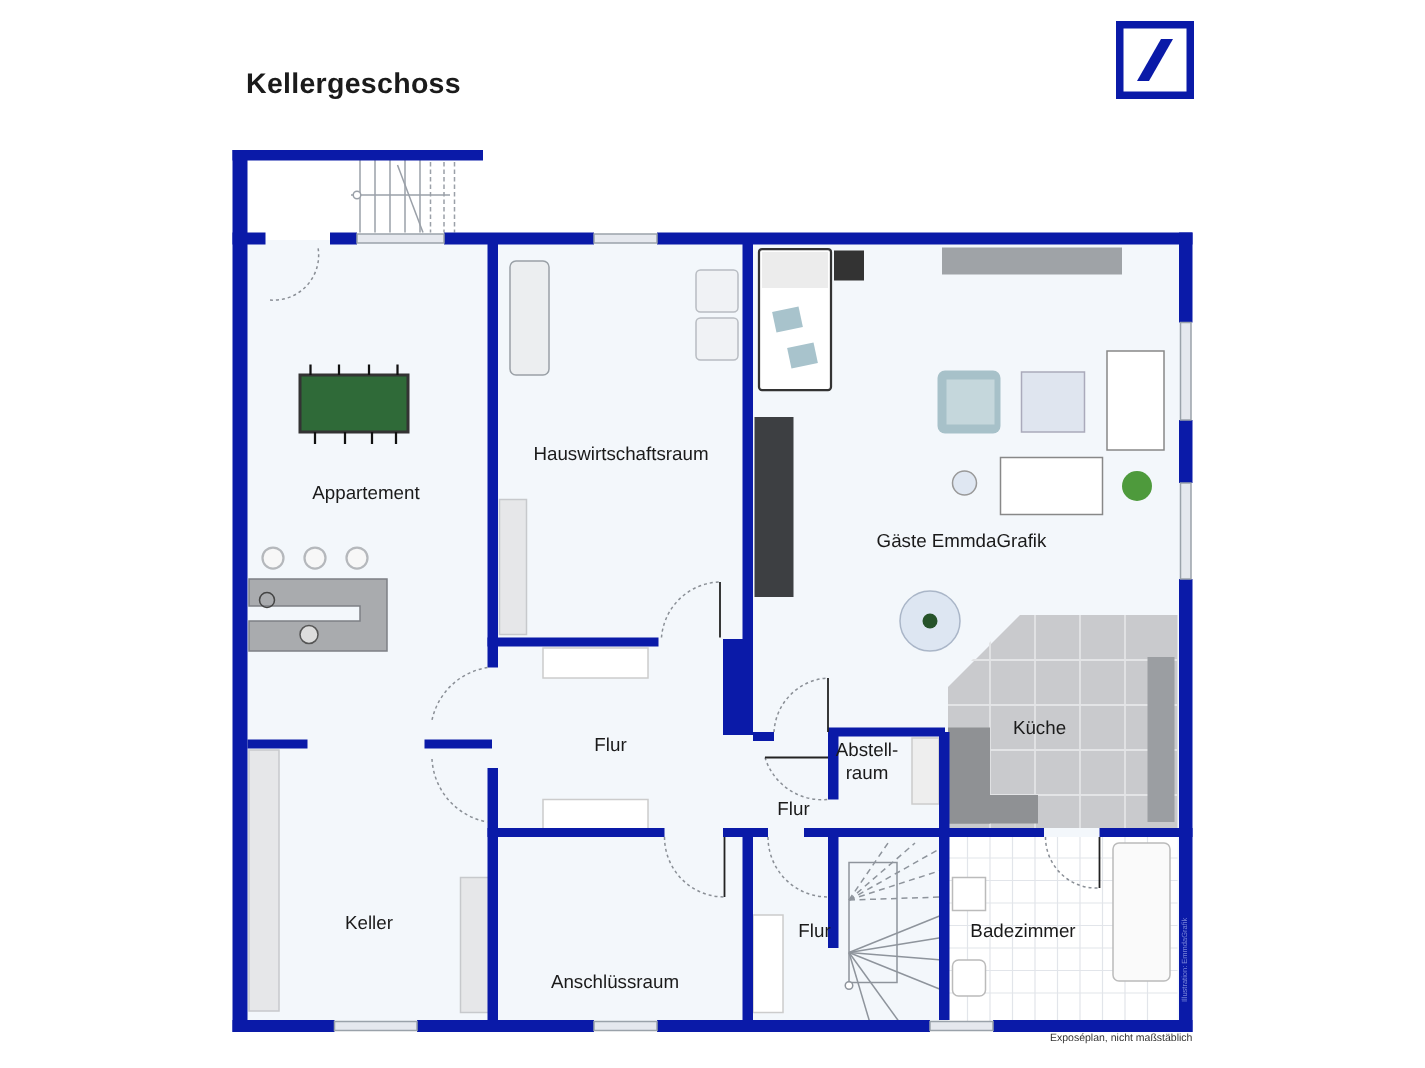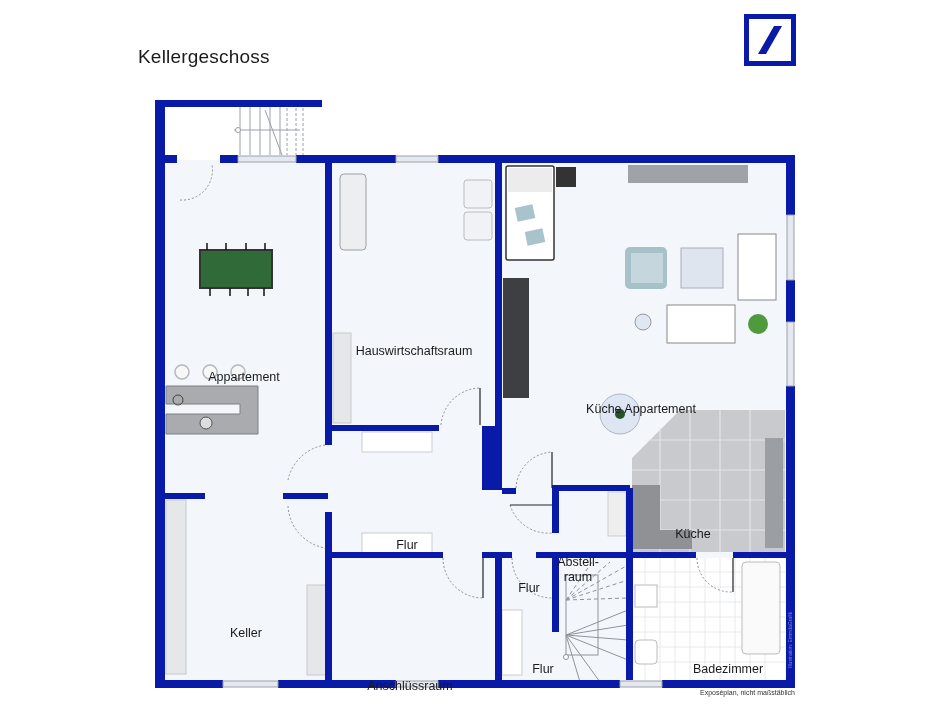--- a/index.html
+++ b/index.html
@@ -1,22 +1,22 @@
 <!DOCTYPE html>
 <html><head>
 <meta charset="utf-8">
 <style>
   html, body { margin:0; padding:0; background:#ffffff; }
   body { width:950px; height:712px; position:relative; overflow:hidden; font-family:"Liberation Sans", "DejaVu Sans", sans-serif; }
-  .title { position:absolute; left:138px; top:46px; font-size:19px; font-weight:normal; color:#1b1b1b; letter-spacing:0.2px; }
+  .title { position:absolute; left:164px; top:46px; font-size:19px; font-weight:bold; color:#1b1b1b; letter-spacing:0.2px; }
   .logo { position:absolute; left:744px; top:14px; width:52px; height:52px; }
   .footnote { position:absolute; left:700px; top:689px; font-size:7px; color:#333; }
   .credit { position:absolute; left:780px; top:605px; font-size:5px; color:#7a86d8; transform:rotate(-90deg); transform-origin:left top; white-space:nowrap; }
   svg.plan { position:absolute; left:0; top:0; }
-  .room-label { position:absolute; font-size:12.5px; color:#1a1a1a; text-align:center; line-height:15px; transform:translate(-50%,-50%); white-space:nowrap;margin-top:48px; }
+  .room-label { position:absolute; font-size:12.5px; color:#1a1a1a; text-align:center; line-height:15px; transform:translate(-50%,-50%); white-space:nowrap; }
 </style>
 </head>
 <body>
 
 <div class="title">Kellergeschoss</div>
 
 <svg class="logo" viewBox="0 0 52 52">
   <rect x="2" y="2" width="48" height="48" fill="none" stroke="#0a1aa8" stroke-width="6"></rect>
   <polygon points="30,12 38,12 22,40 14,40" fill="#0a1aa8"></polygon>
 </svg>
@@ -226,25 +226,25 @@
     <line x1="552" y1="452" x2="552" y2="488"></line>
     <line x1="480" y1="388" x2="480" y2="425"></line>
     <line x1="483" y1="558" x2="483" y2="598"></line>
     <line x1="733" y1="558" x2="733" y2="592"></line>
     <line x1="510" y1="505" x2="552" y2="505"></line>
   </g>
 </svg>
 
 <div class="room-label" style="left:244px;top:329px">Appartement</div>
 <div class="room-label" style="left:414px;top:303px">Hauswirtschaftsraum</div>
-<div class="room-label" style="left:641px;top:361px">Küche Appartement</div>
+<div class="room-label" style="left:641px;top:361px">Gäste EmmdaGrafik</div>
 <div class="room-label" style="left:693px;top:486px">Küche</div>
 <div class="room-label" style="left:407px;top:497px">Flur</div>
-<div class="room-label" style="left:578px;top:522px;white-space:pre">Abstell-
+<div class="room-label" style="left:578px;top:508px;white-space:pre">Abstell-
 raum</div>
 <div class="room-label" style="left:529px;top:540px">Flur</div>
-<div class="room-label" style="left:246px;top:585px">Keller</div>
-<div class="room-label" style="left:410px;top:638px">Anschlüssraum</div>
+<div class="room-label" style="left:246px;top:616px">Keller</div>
+<div class="room-label" style="left:410px;top:655px">Anschlüssraum</div>
 <div class="room-label" style="left:543px;top:621px">Flur</div>
-<div class="room-label" style="left:728px;top:621px">Badezimmer</div>
+<div class="room-label" style="left:682px;top:621px">Badezimmer</div>
 
 <div class="credit" style="left:787px;top:668px">Illustration: EmmdaGrafik</div>
 <div class="footnote">Exposéplan, nicht maßstäblich</div>
 
 </body></html>

